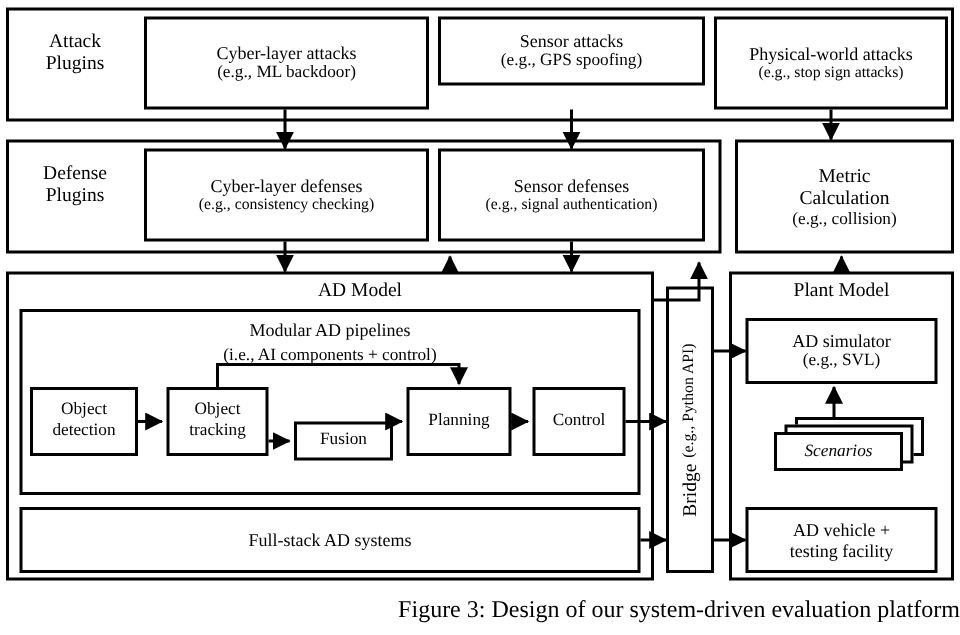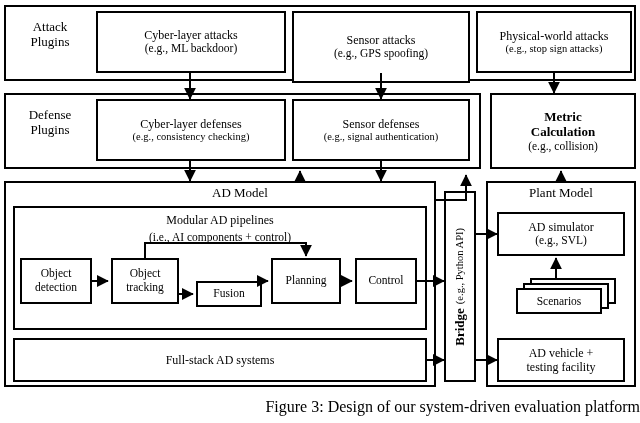--- a/index.html
+++ b/index.html
@@ -27,21 +27,21 @@
     box-sizing: border-box;
     display: flex;
     flex-direction: column;
     align-items: center;
     justify-content: center;
     text-align: center;
     line-height: 1.18;
   }
   .box .l1 { display: block; }
   .box .l2 { display: block; }
-  .bold { font-weight: bold; }
+  .bold { font-weight: normal; }
   .t13 { font-size: 13px; }
   .t12 { font-size: 12px; }
   .t11 { font-size: 11.5px; }
   .t10 { font-size: 10.5px; }
 
   
   .group {
     position: absolute;
     border: 2px solid #000;
     background: #fff;
@@ -79,20 +79,21 @@
   .stack .card {
     position: absolute;
     border: 2px solid #000;
     background: #fff;
     box-sizing: border-box;
   }
   .stack .front {
     display: flex;
     align-items: center;
     justify-content: center;
+    font-style: italic;
   }
 
   svg.arrows {
     position: absolute;
     left: 0;
     top: 0;
     width: 640px;
     height: 423px;
     pointer-events: none;
   }
@@ -116,21 +117,21 @@
   <div class="grouplabel t13" style="left:10px; top:20px; width:80px;">
     <span>Attack</span><br>
     <span>Plugins</span>
   </div>
 
   <div class="box" style="left:96px; top:11px; width:190px; height:62px;">
     <span class="l1 t12">Cyber-layer attacks</span>
     <span class="l2 t11">(e.g., ML backdoor)</span>
   </div>
 
-  <div class="box" style="left:292px; top:11px; width:178px; height:72px;">
+  <div class="box" style="left:292px; top:11px; width:178px; height:46px;">
     <span class="l1 t12">Sensor attacks</span>
     <span class="l2 t11">(e.g., GPS spoofing)</span>
   </div>
 
   <div class="box" style="left:476px; top:11px; width:156px; height:62px;">
     <span class="l1 t12">Physical-world attacks</span>
     <span class="l2 t10">(e.g., stop sign attacks)</span>
   </div>
 
   <div class="group" style="left:4px; top:93px; width:477px; height:76px;"></div>

